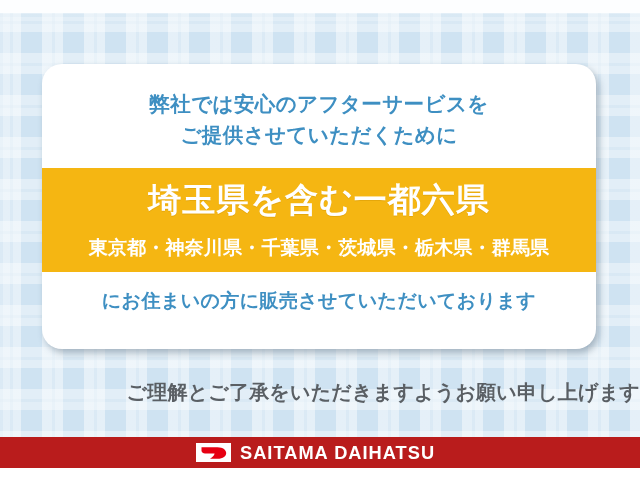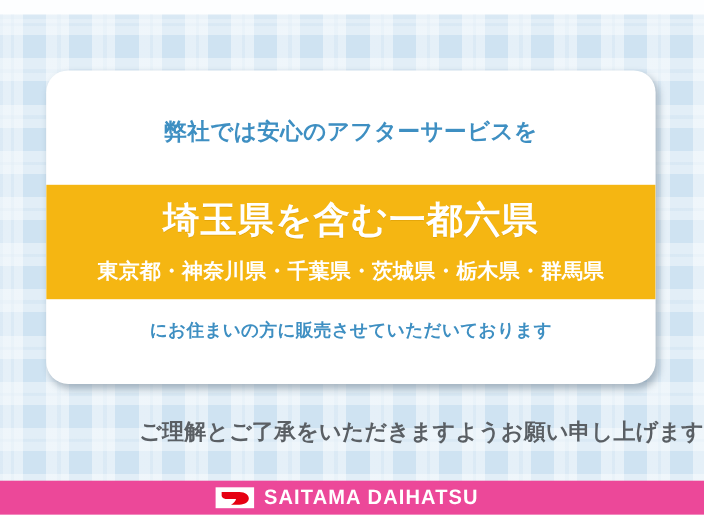--- a/index.html
+++ b/index.html
@@ -98,21 +98,20 @@
   }
 
   #card-lead {
     top: 24px;
     font-size: 20.5px;
     line-height: 31px;
   }
   #card-lead .lead-line {
     display: block;
     white-space: nowrap;
-    margin-top: 16px;
   }
 
   
   #region-band {
     position: absolute;
     left: 0;
     top: 104px;
     width: 100%;
     height: 104px;
     background: #f5b612;
@@ -135,21 +134,21 @@
     color: #ffffff;
     font-size: 19px;
     font-weight: bold;
     line-height: 24px;
     letter-spacing: 0.01em;
     white-space: nowrap;
   }
 
   #card-closing {
     top: 223px;
-    font-size: 16px;
+    font-size: 19px;
     line-height: 28px;
     white-space: nowrap;
   }
 
   
   #outer-note {
     position: absolute;
     left: 0;
     top: 379px;
     width: 640px;
@@ -161,21 +160,21 @@
     white-space: nowrap;
   }
 
   
   #footer-bar {
     position: absolute;
     left: 0;
     top: 437px;
     width: 640px;
     height: 31px;
-    background: #ec4899;
+    background: #b91c1c;
     display: flex;
     align-items: center;
     justify-content: center;
   }
   #brand-lockup {
     display: flex;
     align-items: center;
     gap: 9px;
   }
   #daihatsu-mark {
@@ -212,20 +211,21 @@
 
 <div id="screen">
 
   <div id="plaid-bg"></div>
   <div id="plaid-top-fade"></div>
 
   <div id="notice-card">
 
     <div id="card-lead" class="card-text-block">
       <span class="lead-line">弊社では安心のアフターサービスを</span>
+      <span class="lead-line">ご提供させていただくために</span>
     </div>
 
     <div id="region-band">
       <div id="region-headline">埼玉県を含む一都六県</div>
       <div id="region-list">東京都・神奈川県・千葉県・茨城県・栃木県・群馬県</div>
     </div>
 
     <div id="card-closing" class="card-text-block">にお住まいの方に販売させていただいております</div>
 
   </div>

